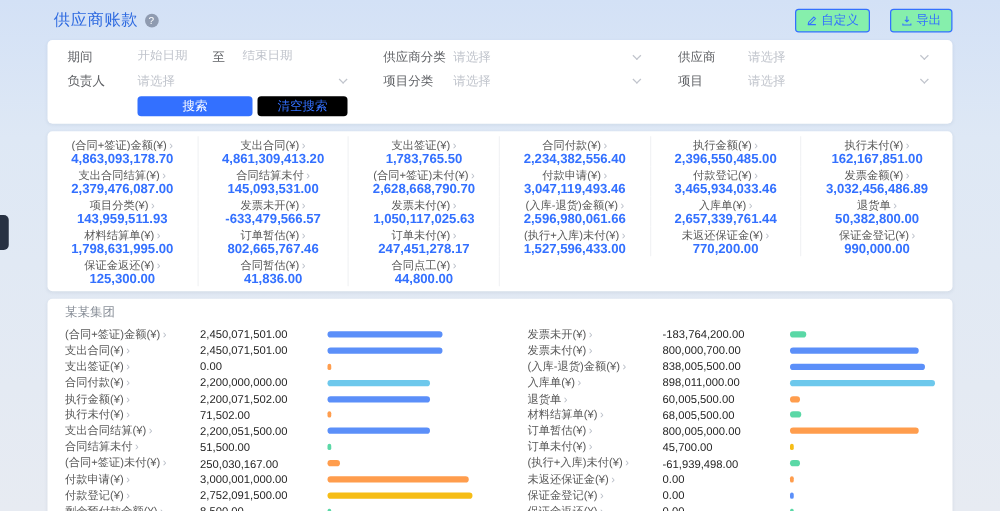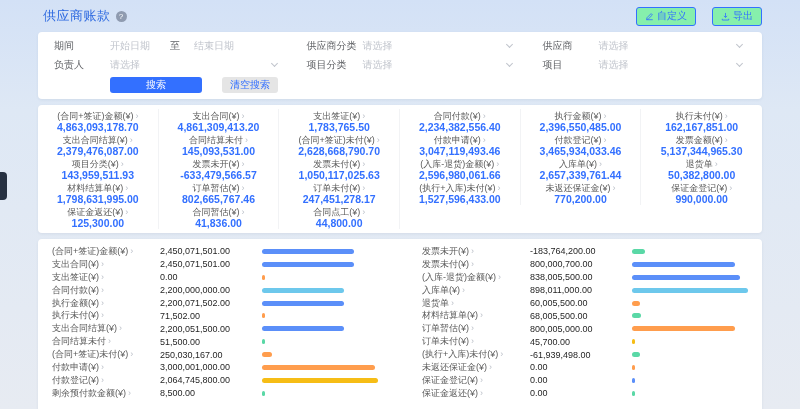--- a/index.html
+++ b/index.html
@@ -23,29 +23,29 @@
   .btn.ghost svg{width:9px;height:9px}
 
   .card{background:#fff;border-radius:4px;box-shadow:0 1px 3px rgba(31,56,88,.07)}
 
   
   .filter-card{padding:6px 16px}
   .fgrid{display:grid;grid-template-columns:1.08fr 1fr .97fr;column-gap:26px;row-gap:4px}
   .field{display:flex;align-items:center;height:15px}
   .field>label{width:56px;font-size:10px;color:#606266;flex-shrink:0;white-space:nowrap}
   .control{flex:1;display:flex;align-items:center;font-size:10px;position:relative;height:15px}
-  .dinput{width:56px;border:none;outline:none;background:transparent;font-size:10px;color:#333;font-family:Liberation Serif, serif}
+  .dinput{width:56px;border:none;outline:none;background:transparent;font-size:10px;color:#333;font-family:Liberation Mono, monospace}
   .dinput::placeholder{color:#c0c4cc}
   .tolabel{margin:0 14px 0 4px;color:#606266;font-size:10px}
   .control.select{cursor:pointer;padding-right:14px}
   .ph{color:#c0c4cc}
   .chev-down{position:absolute;right:4px;top:4px;width:5px;height:5px;border-right:1px solid #c0c4cc;border-bottom:1px solid #c0c4cc;transform:rotate(45deg)}
-  .btnrow{display:flex;gap:20px;margin-top:5px;padding-left:56px}
+  .btnrow{display:flex;gap:4px;margin-top:5px;padding-left:56px}
   .btn.primary{width:92px;height:16px;background:#3370ff;color:#fff}
-  .btn.soft{width:56px;height:16px;background:#e5e5e5;color:#3370ff}
+  .btn.soft{width:72px;height:16px;background:#000000;color:#3370ff}
 
   
   .metrics-card{margin-top:6px;padding:4px 0}
   .mgrid{display:grid;grid-template-columns:repeat(6,1fr)}
   .mcell{text-align:center;padding:2px 2px 0;border-right:1px solid #f2f3f5;cursor:pointer;height:24px;overflow:hidden}
   .mcell:nth-child(6n){border-right:none}
   .mlabel{font-size:9px;line-height:10px;color:#595959;white-space:nowrap;overflow:hidden}
   .chev{color:#b9bec7;margin-left:2px;font-size:9px}
   .mvalue{font-size:10.5px;line-height:11px;font-weight:bold;color:#3370ff;margin-top:1px;white-space:nowrap;overflow:hidden}
 
@@ -196,21 +196,21 @@
   </div>
 
   <div class="mcell">
     <div class="mlabel"><span>付款登记(¥)</span><span class="chev">›</span></div>
     <div class="mvalue">3,465,934,033.46</div>
   </div>
 
 
   <div class="mcell">
     <div class="mlabel"><span>发票金额(¥)</span><span class="chev">›</span></div>
-    <div class="mvalue">5,137,344,965.30</div>
+    <div class="mvalue">3,032,456,486.89</div>
   </div>
 
   <div class="mcell">
     <div class="mlabel"><span>项目分类(¥)</span><span class="chev">›</span></div>
     <div class="mvalue">143,959,511.93</div>
   </div>
 
   <div class="mcell">
     <div class="mlabel"><span>发票未开(¥)</span><span class="chev">›</span></div>
     <div class="mvalue">-633,479,566.57</div>
@@ -277,20 +277,21 @@
   </div>
 
   <div class="mcell">
     <div class="mlabel"><span>合同点工(¥)</span><span class="chev">›</span></div>
     <div class="mvalue">44,800.00</div>
   </div>
 </div>
   </section>
 
   <section class="card group-card">
+    <div class="gtitle">某某集团</div>
     <div class="ggrid">
       <div class="gcol" id="group-left">
   <div class="grow">
     <div class="glabel"><span>(合同+签证)金额(¥)</span><span class="chev">›</span></div>
     <div class="gvalue">2,450,071,501.00</div>
     <div class="gbar">
               <div class="gfill" style="width: 79%; background: rgb(91, 143, 249);"></div>
             </div>
   </div>
 
@@ -361,21 +362,21 @@
   <div class="grow">
     <div class="glabel"><span>付款申请(¥)</span><span class="chev">›</span></div>
     <div class="gvalue">3,000,001,000.00</div>
     <div class="gbar">
               <div class="gfill" style="width: 97%; background: rgb(255, 157, 77);"></div>
             </div>
   </div>
 
   <div class="grow">
     <div class="glabel"><span>付款登记(¥)</span><span class="chev">›</span></div>
-    <div class="gvalue">2,064,745,800.00</div>
+    <div class="gvalue">2,752,091,500.00</div>
     <div class="gbar">
               <div class="gfill" style="width: 100%; background: rgb(246, 189, 22);"></div>
             </div>
   </div>
 
   <div class="grow">
     <div class="glabel"><span>剩余预付款金额(¥)</span><span class="chev">›</span></div>
     <div class="gvalue">8,500.00</div>
     <div class="gbar">
               <div class="gfill" style="width: 1%; background: rgb(90, 216, 166);"></div>

